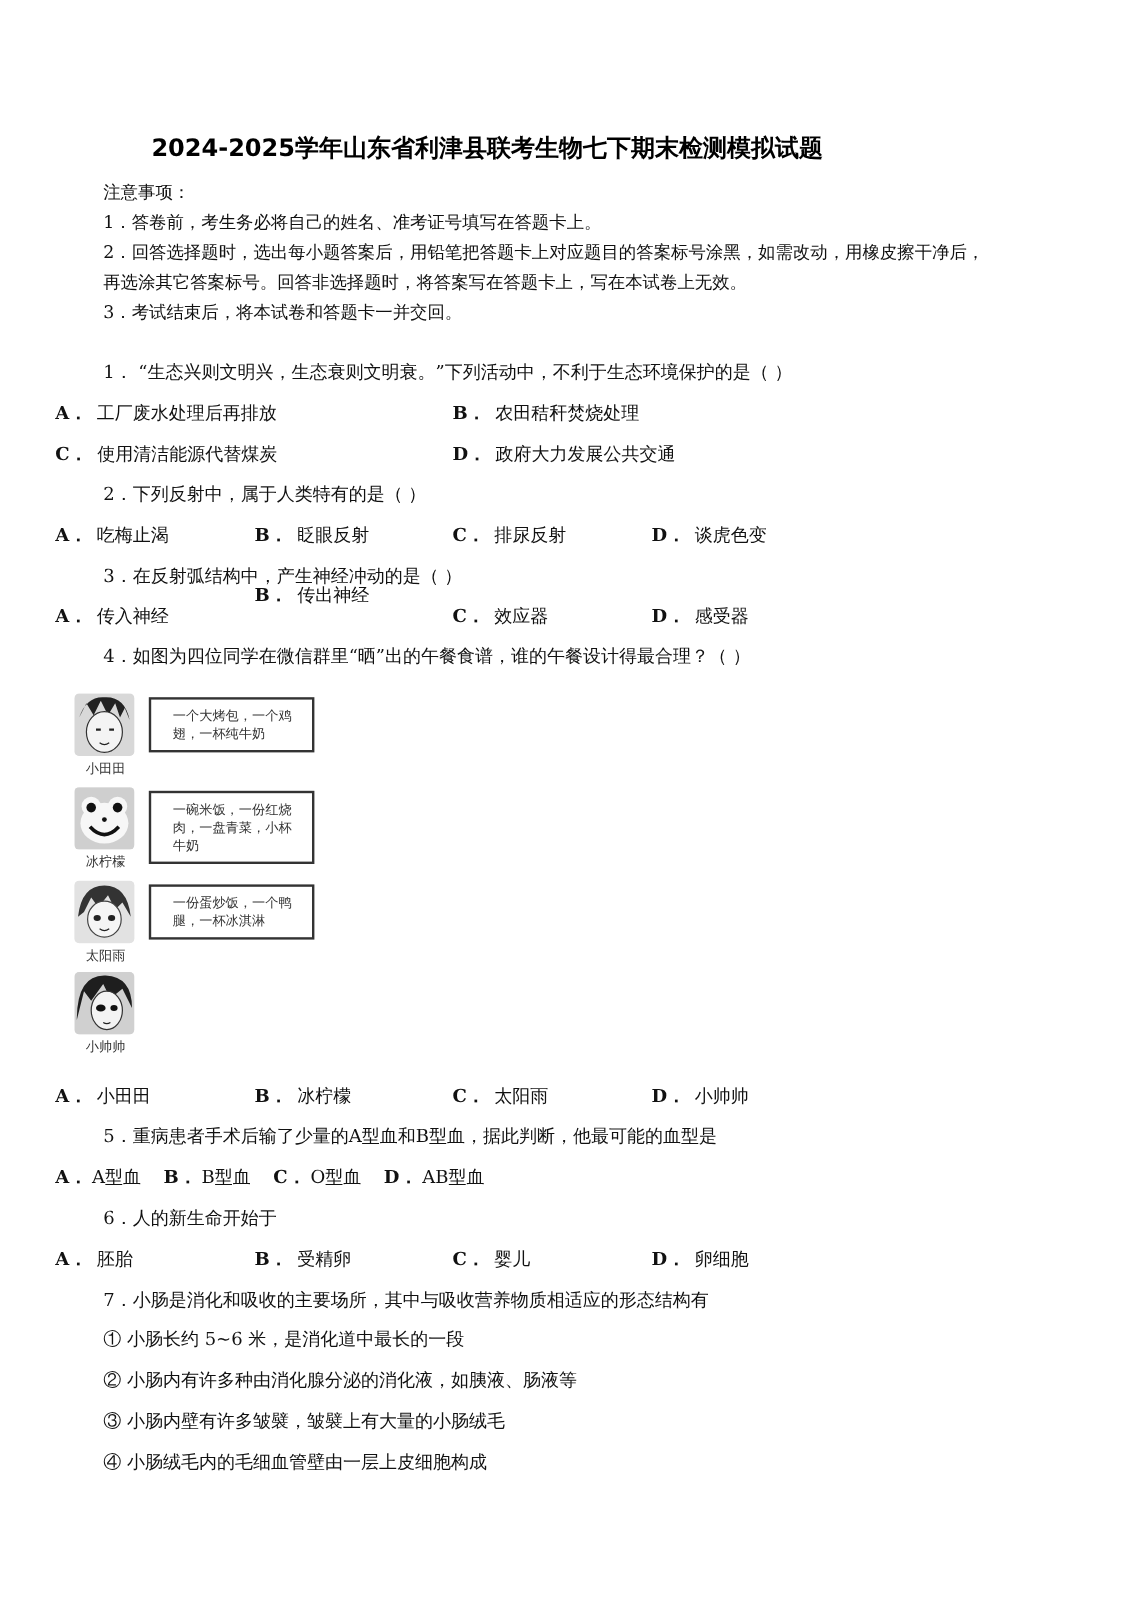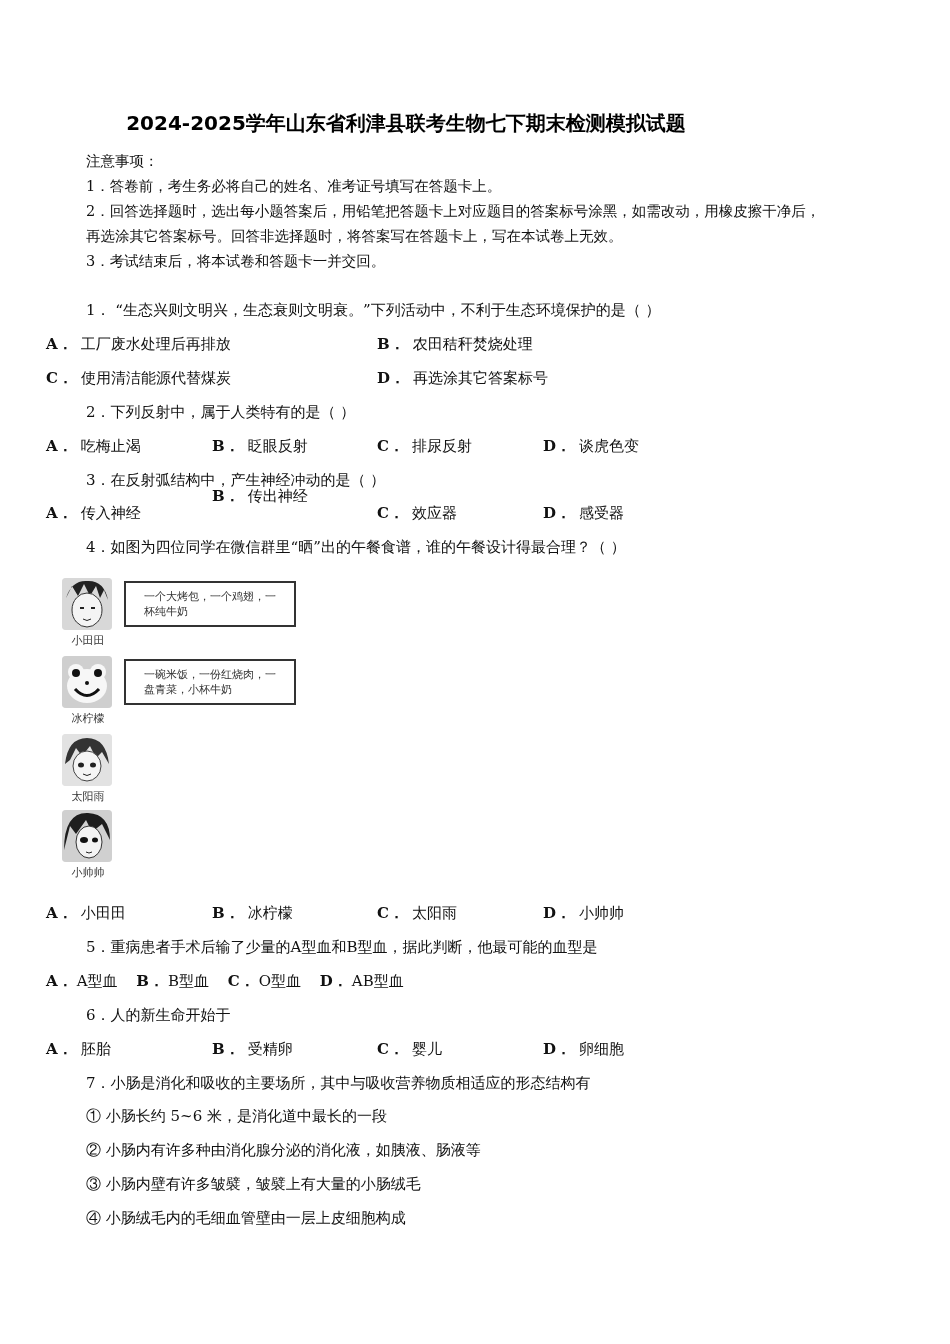--- a/index.html
+++ b/index.html
@@ -28,21 +28,21 @@
     position: absolute; left: 4px; top: 3px; width: 50px; height: 52px;
     background: #e6e6e6; border-radius: 4px; overflow: hidden;
   }
   .avatar svg { width: 50px; height: 52px; display: block; }
   .sname {
     position: absolute; left: 0; top: 58px; width: 60px; text-align: center;
     font-family: "DejaVu Sans", "Liberation Sans", sans-serif;
     font-size: 11px; color: #333;
   }
   .bubble {
-    position: absolute; left: 66px; top: 6px; width: 172px;
+    position: absolute; left: 66px; top: 6px; width: 138px;
     border: 2px solid #333; background: #fff;
     font-family: "DejaVu Sans", "Liberation Sans", sans-serif;
     font-size: 11px; line-height: 15px; color: #333;
     padding: 6px 8px 6px 18px; box-sizing: border-box;
   }
 </style>
 </head>
 <body>
 
 <div class="page-title">2024-2025学年山东省利津县联考生物七下期末检测模拟试题</div>
@@ -50,21 +50,21 @@
 <div class="line notice" style="top:151px">注意事项：</div>
 <div class="line notice" style="top:176px">1．答卷前，考生务必将自己的姓名、准考证号填写在答题卡上。</div>
 <div class="line notice" style="top:201px">2．回答选择题时，选出每小题答案后，用铅笔把答题卡上对应题目的答案标号涂黑，如需改动，用橡皮擦干净后，</div>
 <div class="line notice" style="top:226px">再选涂其它答案标号。回答非选择题时，将答案写在答题卡上，写在本试卷上无效。</div>
 <div class="line notice" style="top:251px">3．考试结束后，将本试卷和答题卡一并交回。</div>
 
 <div class="line" style="top:300px">1．  “生态兴则文明兴，生态衰则文明衰。”下列活动中，不利于生态环境保护的是（        ）</div>
 <div class="opt" style="left:46px;top:334px"><span class="letter">A．</span><span>工厂废水处理后再排放</span></div>
 <div class="opt" style="left:377px;top:334px"><span class="letter">B．</span><span>农田秸秆焚烧处理</span></div>
 <div class="opt" style="left:46px;top:368px"><span class="letter">C．</span><span>使用清洁能源代替煤炭</span></div>
-<div class="opt" style="left:377px;top:368px"><span class="letter">D．</span><span>再选涂其它答案标号</span></div>
+<div class="opt" style="left:377px;top:368px"><span class="letter">D．</span><span>政府大力发展公共交通</span></div>
 
 <div class="line" style="top:402px">2．下列反射中，属于人类特有的是（        ）</div>
 <div class="opt" style="left:46px;top:436px"><span class="letter">A．</span><span>吃梅止渴</span></div>
 <div class="opt" style="left:212px;top:436px"><span class="letter">B．</span><span>眨眼反射</span></div>
 <div class="opt" style="left:377px;top:436px"><span class="letter">C．</span><span>排尿反射</span></div>
 <div class="opt" style="left:543px;top:436px"><span class="letter">D．</span><span>谈虎色变</span></div>
 
 <div class="line" style="top:470px">3．在反射弧结构中，产生神经冲动的是（          ）</div>
 <div class="opt" style="left:46px;top:503px"><span class="letter">A．</span><span>传入神经</span></div>
 <div class="opt" style="left:212px;top:486px"><span class="letter">B．</span><span>传出神经</span></div>
@@ -108,20 +108,21 @@
       <svg viewBox="0 0 50 52">
           <rect width="50" height="52" fill="#e2e2e2"></rect>
           <path d="M3 30 Q6 4 25 4 Q44 4 47 30 L40 18 L34 24 L28 12 L20 22 L14 14 L8 26 Z" fill="#333"></path>
           <ellipse cx="25" cy="32" rx="14" ry="15" fill="#f5f5f5" stroke="#444"></ellipse>
           <ellipse cx="19" cy="31" rx="3" ry="2.5" fill="#222"></ellipse>
           <ellipse cx="31" cy="31" rx="3" ry="2.5" fill="#222"></ellipse>
           <path d="M21 40 Q25 43 29 40" stroke="#222" fill="none"></path>
         </svg>
     </div>
     <div class="sname">太阳雨</div>
+    <div class="bubble">一份蛋炒饭，一个鸭腿，一杯冰淇淋</div>
   </div>
   <div class="student" style="top:232px">
     <div class="avatar">
       <svg viewBox="0 0 50 52">
           <rect width="50" height="52" fill="#d0d0d0"></rect>
           <path d="M2 40 Q2 2 26 3 Q48 4 48 30 L40 14 L30 22 L24 10 L14 24 L8 16 Z" fill="#1e1e1e"></path>
           <ellipse cx="27" cy="32" rx="13" ry="16" fill="#f3f3f3" stroke="#333"></ellipse>
           <ellipse cx="22" cy="30" rx="4" ry="3" fill="#111"></ellipse>
           <ellipse cx="33" cy="30" rx="3" ry="2.5" fill="#111"></ellipse>
           <path d="M24 42 Q27 44 30 42" stroke="#222" fill="none"></path>

